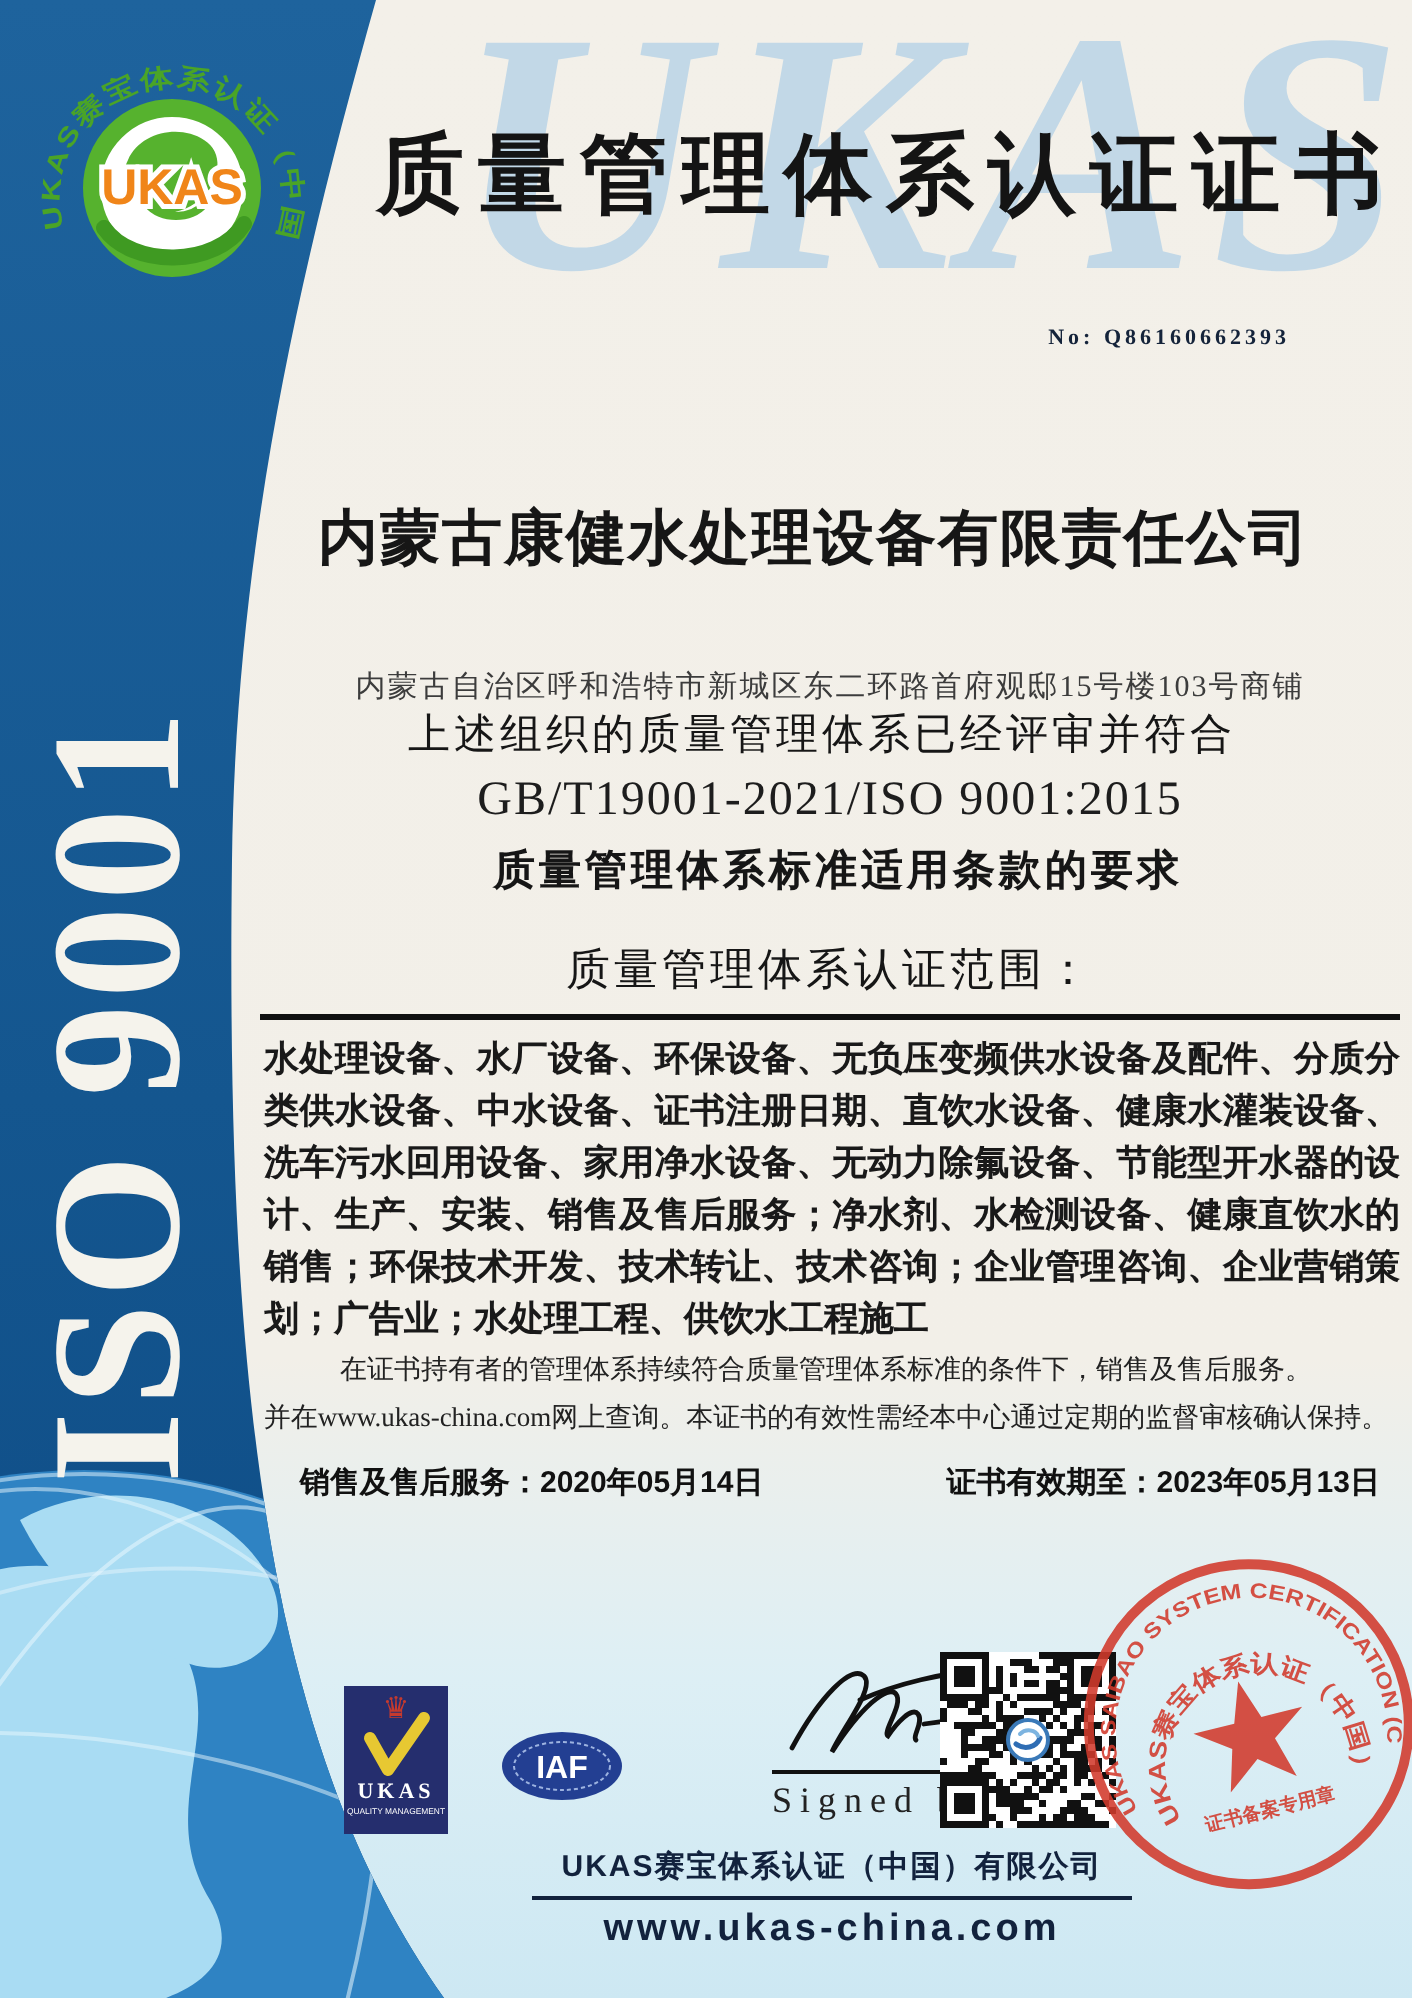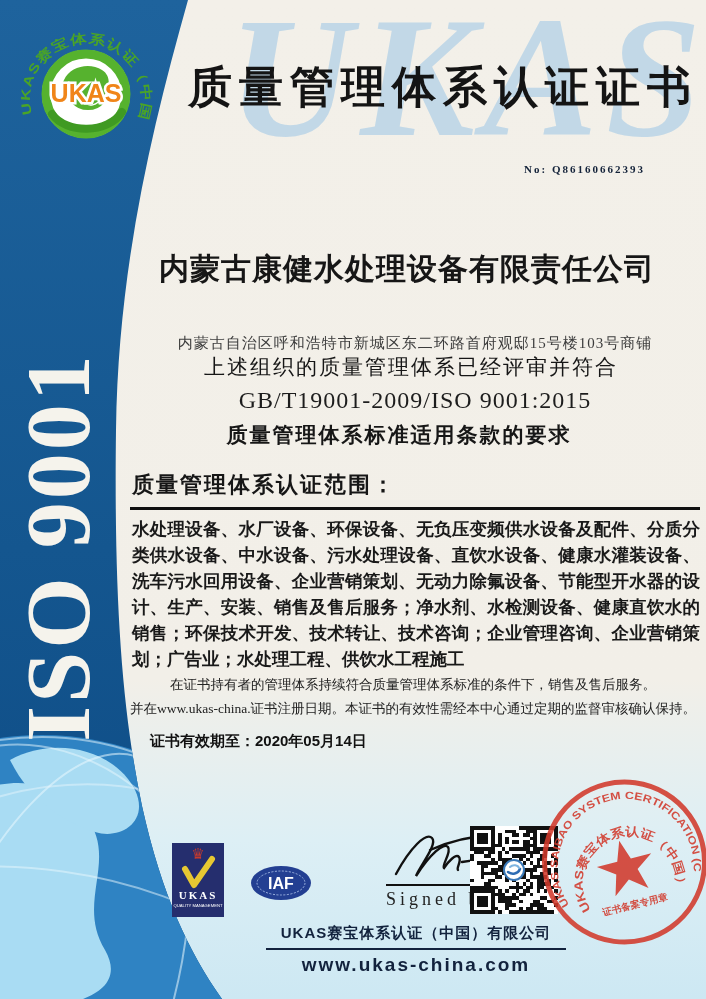--- a/index.html
+++ b/index.html
@@ -36,24 +36,24 @@
   .awarded{position:absolute;left:132px;top:212px;width:566px;text-align:center;z-index:6;
     font-size:23px;font-weight:700;letter-spacing:10px;}
   .company{position:absolute;left:124px;top:249px;width:566px;text-align:center;z-index:6;
     font-size:30px;font-weight:700;letter-spacing:1px;white-space:nowrap;}
   .address{position:absolute;left:132px;top:305px;width:566px;text-align:center;z-index:6;
     font-size:15px;color:#3c3c3c;letter-spacing:1px;margin-top:29px;}
   .stmt1{position:absolute;left:128px;top:353px;width:566px;text-align:center;z-index:6;
     font-size:21px;font-weight:400;letter-spacing:2px;}
   .standard{position:absolute;left:132px;top:387px;width:566px;text-align:center;z-index:6;
     font-size:24px;letter-spacing:1px;color:#1d1d1d;}
-  .stmt2{position:absolute;left:116px;top:421px;width:566px;text-align:center;z-index:6;
+  .stmt2{position:absolute;left:136px;top:421px;width:566px;text-align:center;z-index:6;
     font-size:21px;font-weight:700;letter-spacing:2px;}
-  .scope-head{position:absolute;left:132px;top:470px;width:566px;text-align:left;z-index:6;
-    font-size:22px;font-weight:700;letter-spacing:2px;}
+  .scope-head{position:absolute;left:132px;top:470px;width:566px;text-align:center;z-index:6;
+    font-size:22px;font-weight:400;letter-spacing:2px;}
   .rule{position:absolute;left:130px;top:507px;width:570px;height:3px;background:#101010;z-index:6;}
   .scope-text{
     position:absolute;left:132px;top:516px;width:568px;z-index:6;
     font-family:"Liberation Sans","DejaVu Sans",sans-serif;
     font-size:17.5px;font-weight:700;line-height:26px;text-align:justify;color:#191919;
   }
   .note{position:absolute;left:120px;width:586px;text-align:center;z-index:6;font-size:13.5px;color:#222;}
   .note1{top:676px;}
   .note2{top:700px;}
   .dates{position:absolute;left:150px;top:732px;width:540px;z-index:6;display:flex;
@@ -133,33 +133,36 @@
 
   <div class="cert-no">
     <span>No:</span>
     <span>Q86160662393</span>
   </div>
 
   <div class="company">内蒙古康健水处理设备有限责任公司</div>
   <div class="address">内蒙古自治区呼和浩特市新城区东二环路首府观邸15号楼103号商铺</div>
 
   <div class="stmt1">上述组织的质量管理体系已经评审并符合</div>
-  <div class="standard">GB/T19001-2009/ISO 9001:2015</div>
+  <div class="standard">GB/T19001-2021/ISO 9001:2015</div>
   <div class="stmt2">质量管理体系标准适用条款的要求</div>
 
   <div class="scope-head">质量管理体系认证范围：</div>
   <div class="rule"></div>
-  <div class="scope-text">水处理设备、水厂设备、环保设备、无负压变频供水设备及配件、分质分类供水设备、中水设备、污水处理设备、直饮水设备、健康水灌装设备、洗车污水回用设备、企业营销策划、无动力除氟设备、节能型开水器的设计、生产、安装、销售及售后服务；净水剂、水检测设备、健康直饮水的销售；环保技术开发、技术转让、技术咨询；企业管理咨询、企业营销策划；广告业；水处理工程、供饮水工程施工</div>
+  <div class="scope-text">水处理设备、水厂设备、环保设备、无负压变频供水设备及配件、分质分类供水设备、中水设备、证书注册日期、直饮水设备、健康水灌装设备、洗车污水回用设备、家用净水设备、无动力除氟设备、节能型开水器的设计、生产、安装、销售及售后服务；净水剂、水检测设备、健康直饮水的销售；环保技术开发、技术转让、技术咨询；企业管理咨询、企业营销策划；广告业；水处理工程、供饮水工程施工</div>
 
   <div class="note note1">在证书持有者的管理体系持续符合质量管理体系标准的条件下，销售及售后服务。</div>
-  <div class="note note2">并在www.ukas-china.证书注册日期。本证书的有效性需经本中心通过定期的监督审核确认保持。</div>
+  <div class="note note2">并在www.ukas-china.com网上查询。本证书的有效性需经本中心通过定期的监督审核确认保持。</div>
 
   <div class="dates">
     <div>
-      <span>证书有效期至：</span><span>2020年05月14日</span>
+      <span>销售及售后服务：</span><span>2020年05月14日</span>
+    </div>
+    <div>
+      <span>证书有效期至：</span><span>2023年05月13日</span>
     </div>
   </div>
 
   <div class="ukas-badge">
     <svg width="52" height="74" viewBox="0 0 52 74">
       <rect x="0" y="0" width="52" height="74" fill="#252e6e"></rect>
       <text x="26" y="16" text-anchor="middle" font-size="15" fill="#c53a2e">♛</text>
       <path d="M13,26 L22,42 L40,16" fill="none" stroke="#e7c832" stroke-width="6" stroke-linecap="round" stroke-linejoin="round"></path>
       <text x="26" y="56" text-anchor="middle" font-family="Liberation Serif, serif" font-size="11" font-weight="700" fill="#ffffff" letter-spacing="2">UKAS</text>
       <text x="26" y="64" text-anchor="middle" font-family="Liberation Sans, sans-serif" font-size="4.2" fill="#ffffff">QUALITY MANAGEMENT</text>

